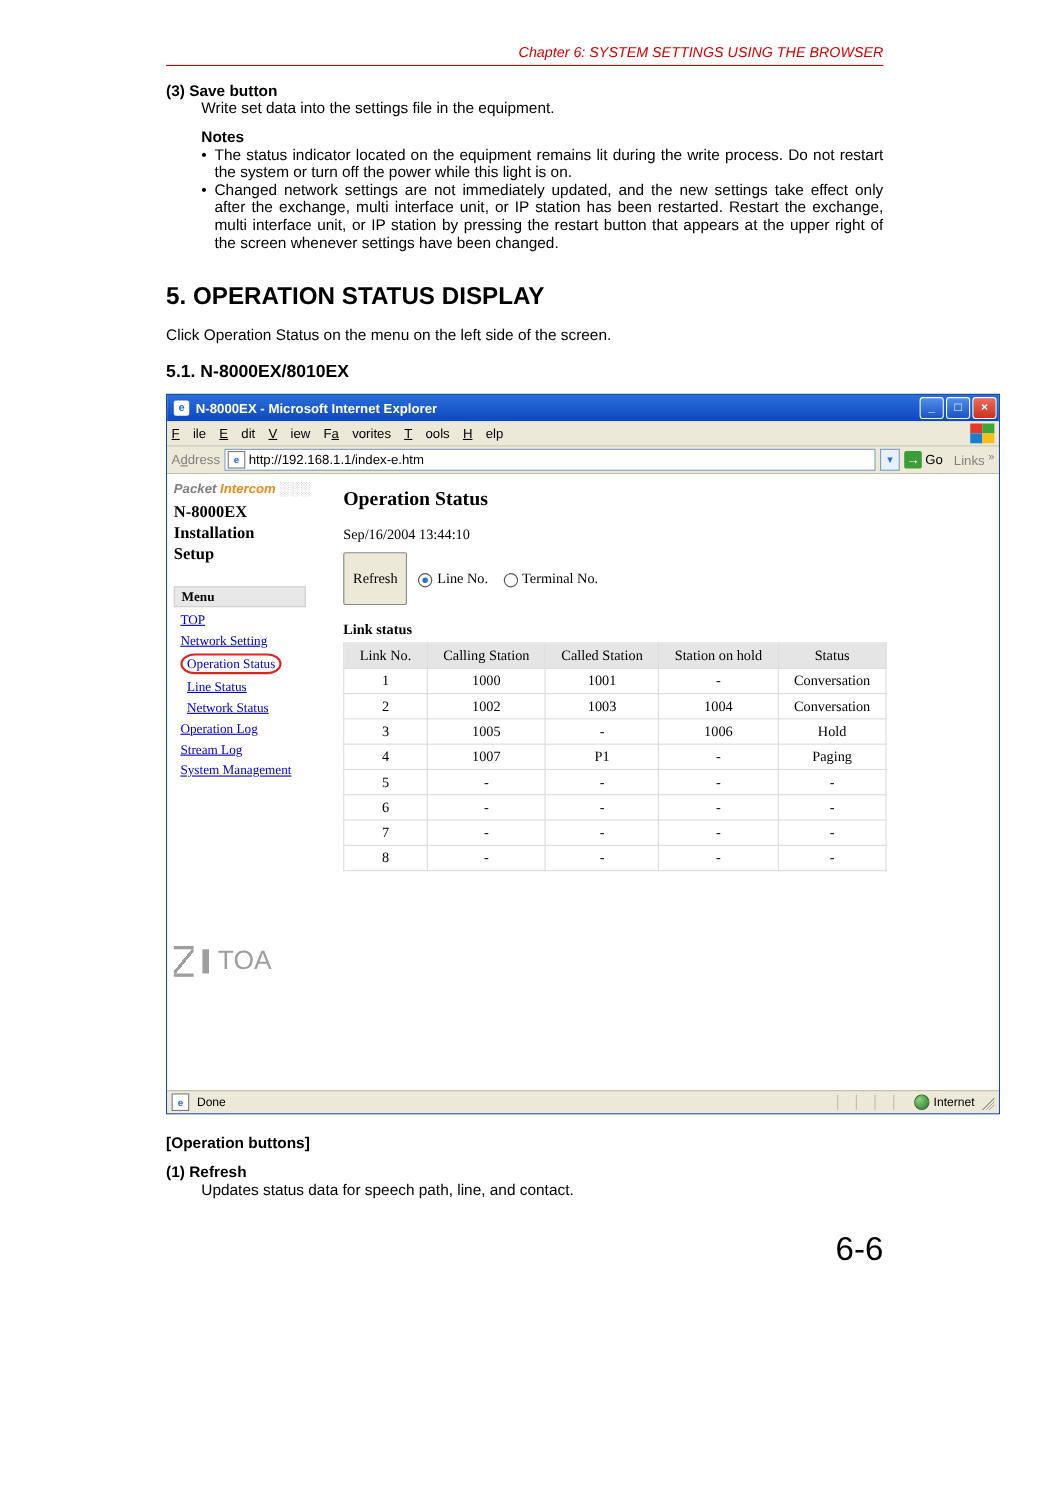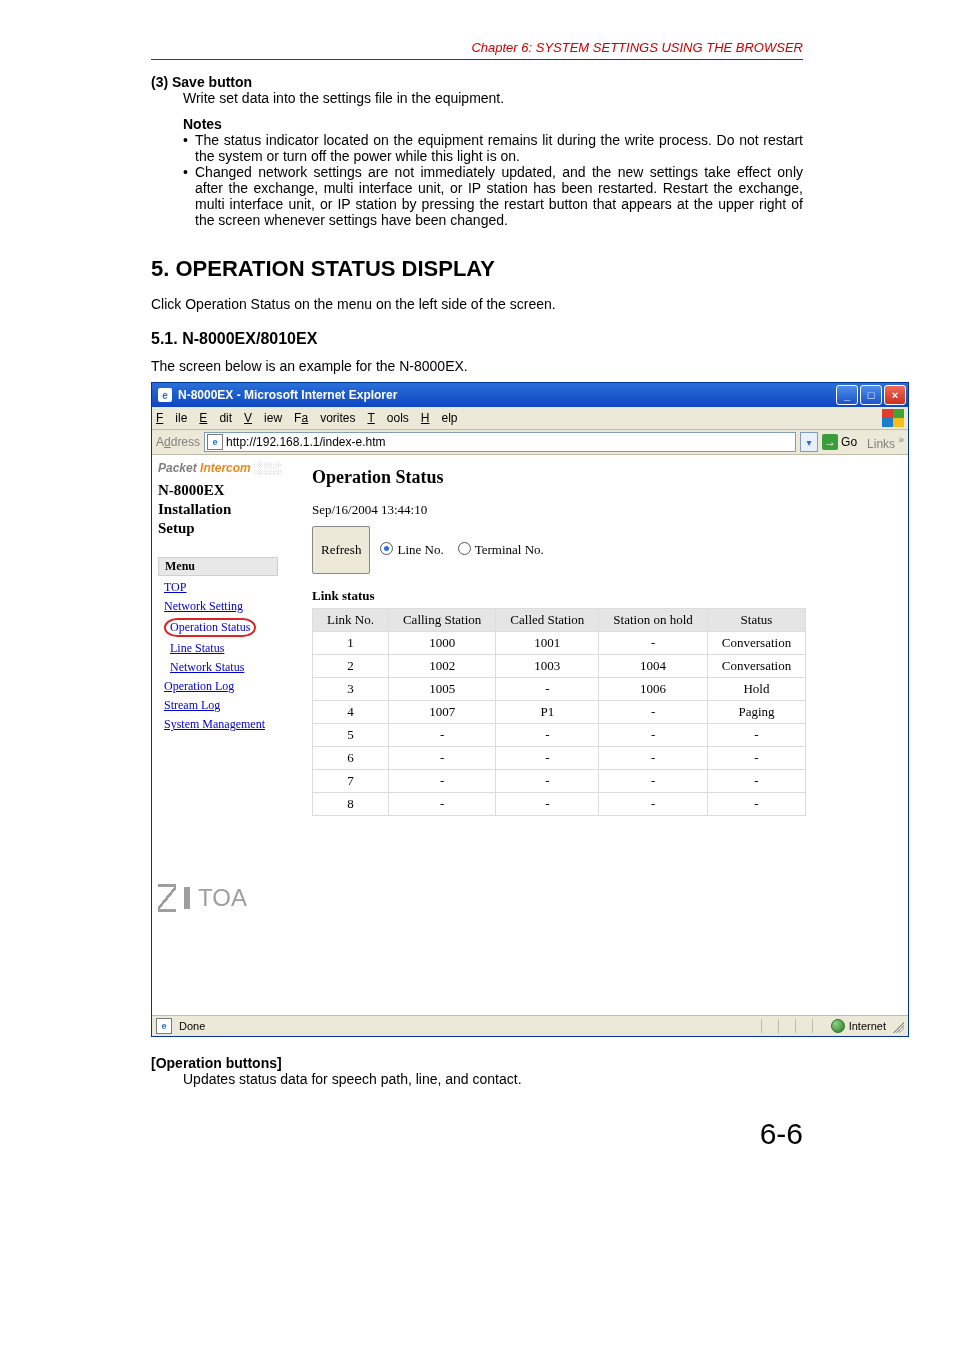--- a/index.html
+++ b/index.html
@@ -216,21 +216,21 @@
   .refresh-row { display:flex; align-items:center; gap:10px; margin-bottom:14px;}
   .btn-classic {
     background:#ece9d8;
     border:1px solid #888;
     border-radius:2px;
     padding:15px 8px;
     font-family:"Times New Roman",serif;
     font-size:13px;
   }
   .radio-grp { display:flex; gap:14px; font-size:13px; }
-  .radio { display:inline-flex; align-items:flex-start; gap:4px; }
+  .radio { display:inline-flex; align-items:flex-end; gap:4px; }
   .radio-circ {
     width:11px;height:11px;border:1px solid #555;border-radius:50%;
     display:inline-flex;align-items:center;justify-content:center;
   }
   .radio-dot { width:5px;height:5px;background:#2a6fd8;border-radius:50%; }
 
   .tbl-title { font-weight:bold; font-size:13px; margin:4px 0; }
   table.link-status {
     border-collapse:collapse;
     font-size:13px;
@@ -287,21 +287,20 @@
     <div class="body-indent bullet-row">
       <div class="bullet-dot">•</div>
       <div class="bullet-txt">Changed network settings are not immediately updated, and the new settings take effect only after the exchange, multi interface unit, or IP station has been restarted. Restart the exchange, multi interface unit, or IP station by pressing the restart button that appears at the upper right of the screen whenever settings have been changed.</div>
     </div>
   </div>
 
   <h2 class="section-title">5. OPERATION STATUS DISPLAY</h2>
   <div>Click Operation Status on the menu on the left side of the screen.</div>
 
   <h3 class="subsection-title">5.1. N-8000EX/8010EX</h3>
-  <div>The screen below is an example for the N-8000EX.</div>
 
   <div class="browser-window">
     <div class="titlebar">
       <span class="tb-icon">e</span>
       <span class="tb-title">N-8000EX - Microsoft Internet Explorer</span>
       <div class="tb-btns">
         <div class="tb-btn tb-blue">_</div>
         <div class="tb-btn tb-blue">□</div>
         <div class="tb-btn tb-red">×</div>
       </div>
@@ -465,17 +464,18 @@
           <div class="sb-cell"></div>
       </div>
       <span class="globe"></span>
       <span>Internet</span>
       <span class="resize"></span>
     </div>
   </div>
 
   <div style="margin-top:10px;">
     <div class="sec-num">[Operation buttons]</div>
+    <div class="sec-num" style="margin-top:10px;">(1)  Refresh</div>
     <div class="body-indent">Updates status data for speech path, line, and contact.</div>
   </div>
 
   <div class="pnum">6-6</div>
 </div>
 
 </body></html>

